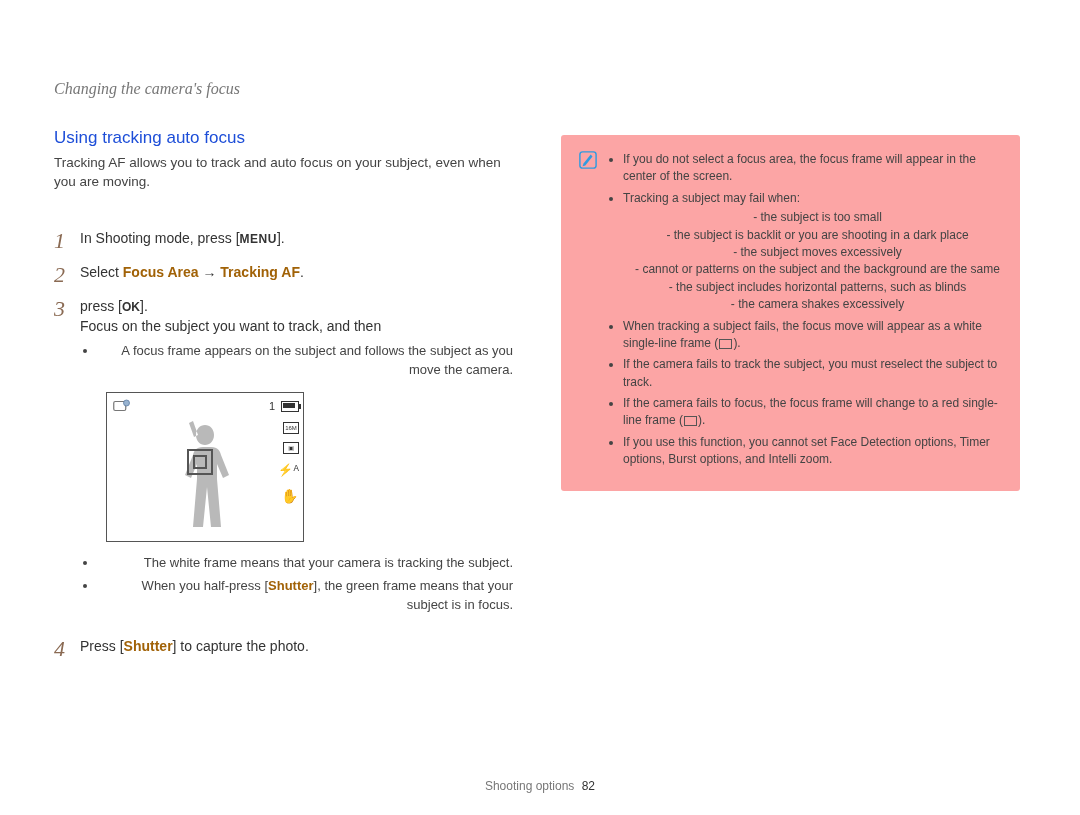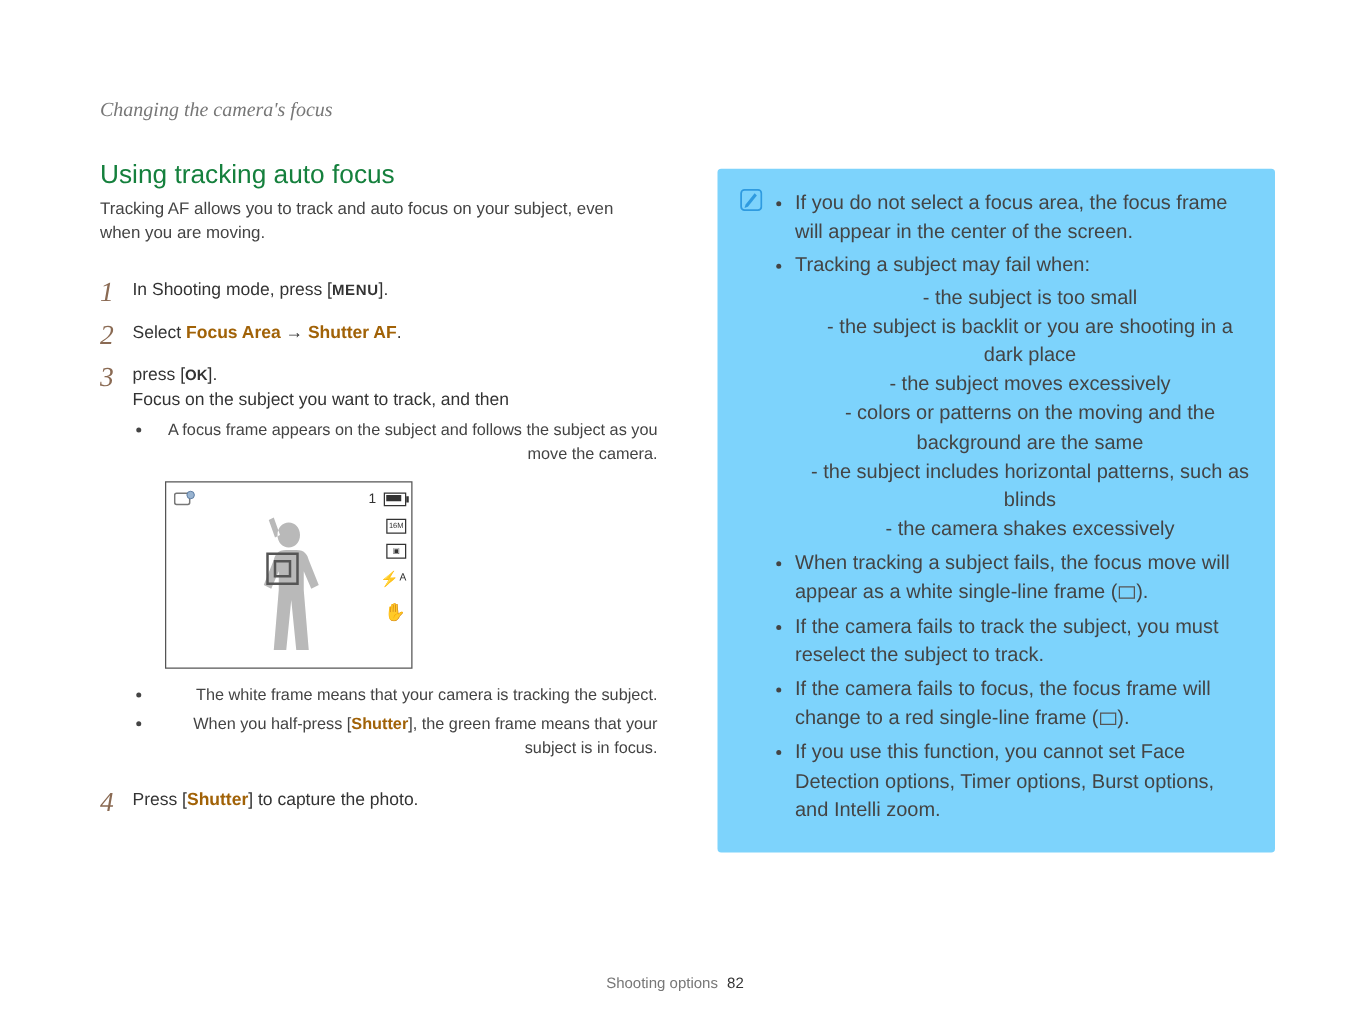--- a/index.html
+++ b/index.html
@@ -7,51 +7,51 @@
     padding: 0;
     font-family: Arial, Helvetica, sans-serif;
     background: #fff;
     color: #3a3a3a;
     width: 1080px;
     height: 815px;
     box-sizing: border-box;
     position: relative;
   }
   .page {
-    padding: 80px 60px 40px 80px;
+    padding: 80px 60px 40px 54px;
     display: flex;
     gap: 48px;
   }
   .breadcrumb {
     font-family: Georgia, "Times New Roman", serif;
     font-style: italic;
     font-size: 16px;
     color: #777;
     margin-bottom: 30px;
     font-weight: 300;
   }
   .left-col {
     flex: 1;
     max-width: 470px;
   }
   .right-col {
     flex: 1;
     max-width: 470px;
   }
   h2.heading {
-    color: #15803d;
+    color: #1d4ed8;
     font-weight: 400;
-    font-size: 21px;
+    font-size: 17px;
     margin: 0 0 6px 0;
   }
   .intro {
     font-size: 13.5px;
     line-height: 1.4;
     color: #444;
-    margin-bottom: 26px;
+    margin-bottom: 37px;
   }
   .step {
     display: flex;
     margin-bottom: 10px;
   }
   .step-num {
     font-family: Georgia, "Times New Roman", serif;
     font-style: italic;
     font-size: 22px;
     color: #8a6a53;
@@ -132,26 +132,26 @@
   .batt::before{content:"";position:absolute;left:1px;top:1px;width:12px;height:5px;background:#333;}
   .ico-box { width:14px;height:10px;border:1.5px solid #333; font-size:6px; display:flex;align-items:center;justify-content:center;}
   .top-left-icon{
     position:absolute; left:6px; top:6px;
     width:18px;height:14px;
   }
   .top-left-icon svg{width:100%;height:100%;}
 
   
   .note-box {
-    background: #7dd3fc;
+    background: #fca5a5;
     border-radius: 3px;
     padding: 16px 18px 18px 18px;
     display: flex;
     gap: 10px;
-    font-size: 16px;
+    font-size: 12px;
     color: #444;
     line-height: 1.45;
   }
   .note-icon {
     width: 18px; height: 18px;
     flex-shrink:0;
   }
   .note-icon svg{width:100%;height:100%;}
   .note-list {
     list-style: disc;
@@ -198,21 +198,21 @@
     <div class="step">
       <div class="step-num">1</div>
       <div class="step-body">
         <span>In Shooting mode, press [</span><span class="menu-label">MENU</span><span>].</span>
       </div>
     </div>
 
     <div class="step">
       <div class="step-num">2</div>
       <div class="step-body">
-        <span>Select </span><strong>Focus Area</strong><span> → </span><strong>Shutter AF</strong><span>.</span>
+        <span>Select </span><strong>Focus Area</strong><span> → </span><strong>Tracking AF</strong><span>.</span>
       </div>
     </div>
 
     <div class="step">
       <div class="step-num">3</div>
       <div class="step-body">
         <div>
           <span>press [</span><span class="ok-label">OK</span><span>].</span>
         </div>
         <div>Focus on the subject you want to track, and then</div>
@@ -272,21 +272,21 @@
           </svg>
       </span>
       <ul class="note-list">
         <li>If you do not select a focus area, the focus frame will appear in the center of the screen.</li>
         <li>
           <span>Tracking a subject may fail when:</span>
           <ul class="note-sublist">
             <li>the subject is too small</li>
             <li>the subject is backlit or you are shooting in a dark place</li>
             <li>the subject moves excessively</li>
-            <li>colors or patterns on the moving and the background are the same</li>
+            <li>cannot or patterns on the subject and the background are the same</li>
             <li>the subject includes horizontal patterns, such as blinds</li>
             <li>the camera shakes excessively</li>
           </ul>
         </li>
         <li>
           <span>When tracking a subject fails, the focus move will appear as a white single-line frame (</span><span class="inline-frame"></span><span>).</span>
         </li>
         <li>If the camera fails to track the subject, you must reselect the subject to track.</li>
         <li>
           <span>If the camera fails to focus, the focus frame will change to a red single-line frame (</span><span class="inline-frame"></span><span>).</span>

